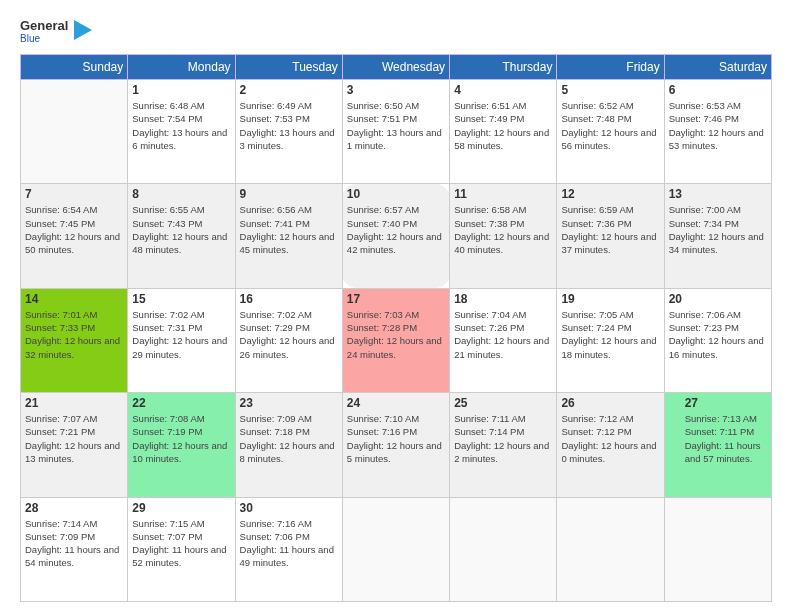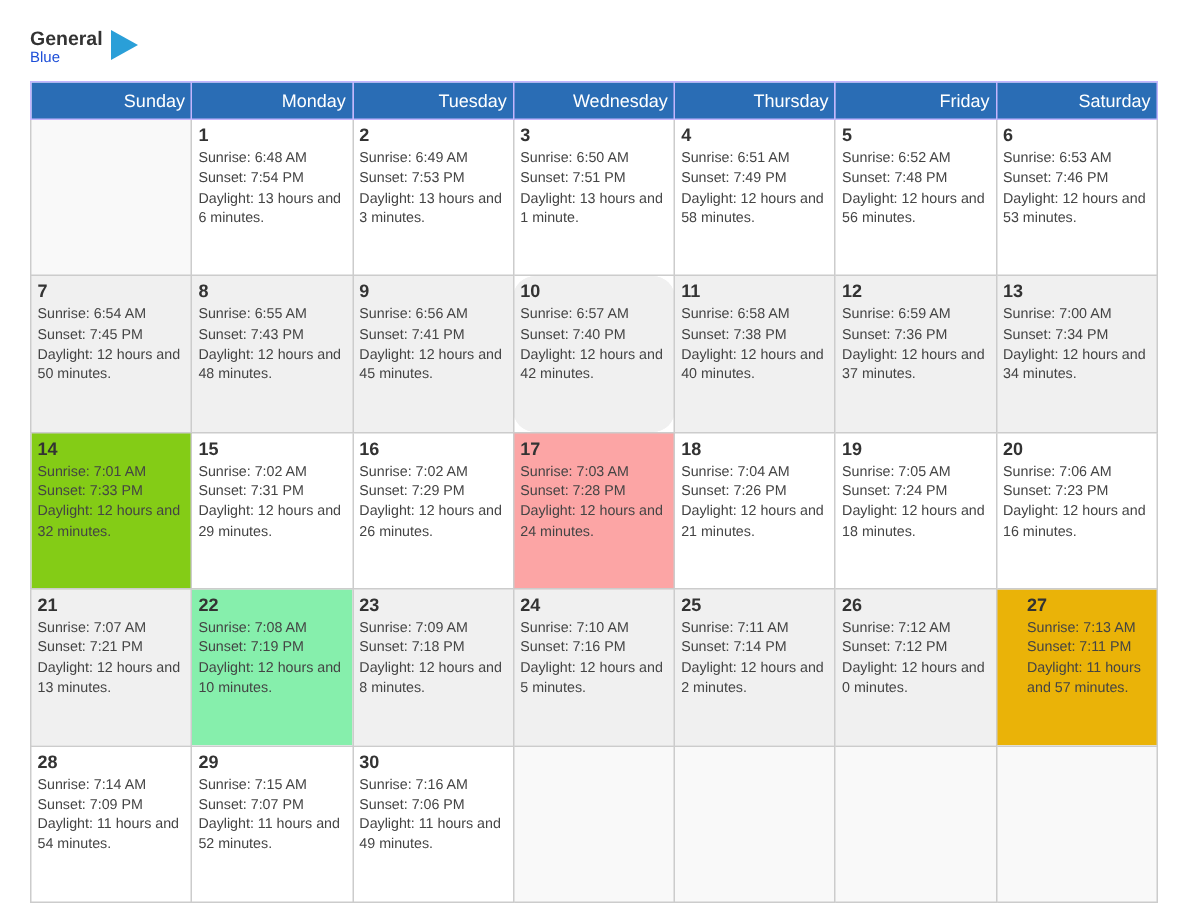--- a/index.html
+++ b/index.html
@@ -219,21 +219,21 @@
             <div class="day-info">Sunrise: 7:10 AM<br>Sunset: 7:16 PM<br>Daylight: 12 hours and 5 minutes.</div>
           </td>
           <td style="background: rgb(240, 240, 240);">
             <div class="day-number">25</div>
             <div class="day-info">Sunrise: 7:11 AM<br>Sunset: 7:14 PM<br>Daylight: 12 hours and 2 minutes.</div>
           </td>
           <td style="background: rgb(240, 240, 240);">
             <div class="day-number">26</div>
             <div class="day-info">Sunrise: 7:12 AM<br>Sunset: 7:12 PM<br>Daylight: 12 hours and 0 minutes.</div>
           </td>
-          <td style="background: #eab308; padding-left: 20px;">
+          <td style="background: #86efac; padding-left: 20px;">
             <div class="day-number">27</div>
             <div class="day-info">Sunrise: 7:13 AM<br>Sunset: 7:11 PM<br>Daylight: 11 hours and 57 minutes.</div>
           </td>
         </tr>
         <tr style="background: rgb(255, 255, 255);">
           <td style="background: rgb(255, 255, 255);">
             <div class="day-number">28</div>
             <div class="day-info">Sunrise: 7:14 AM<br>Sunset: 7:09 PM<br>Daylight: 11 hours and 54 minutes.</div>
           </td>
           <td style="background: rgb(255, 255, 255);">

